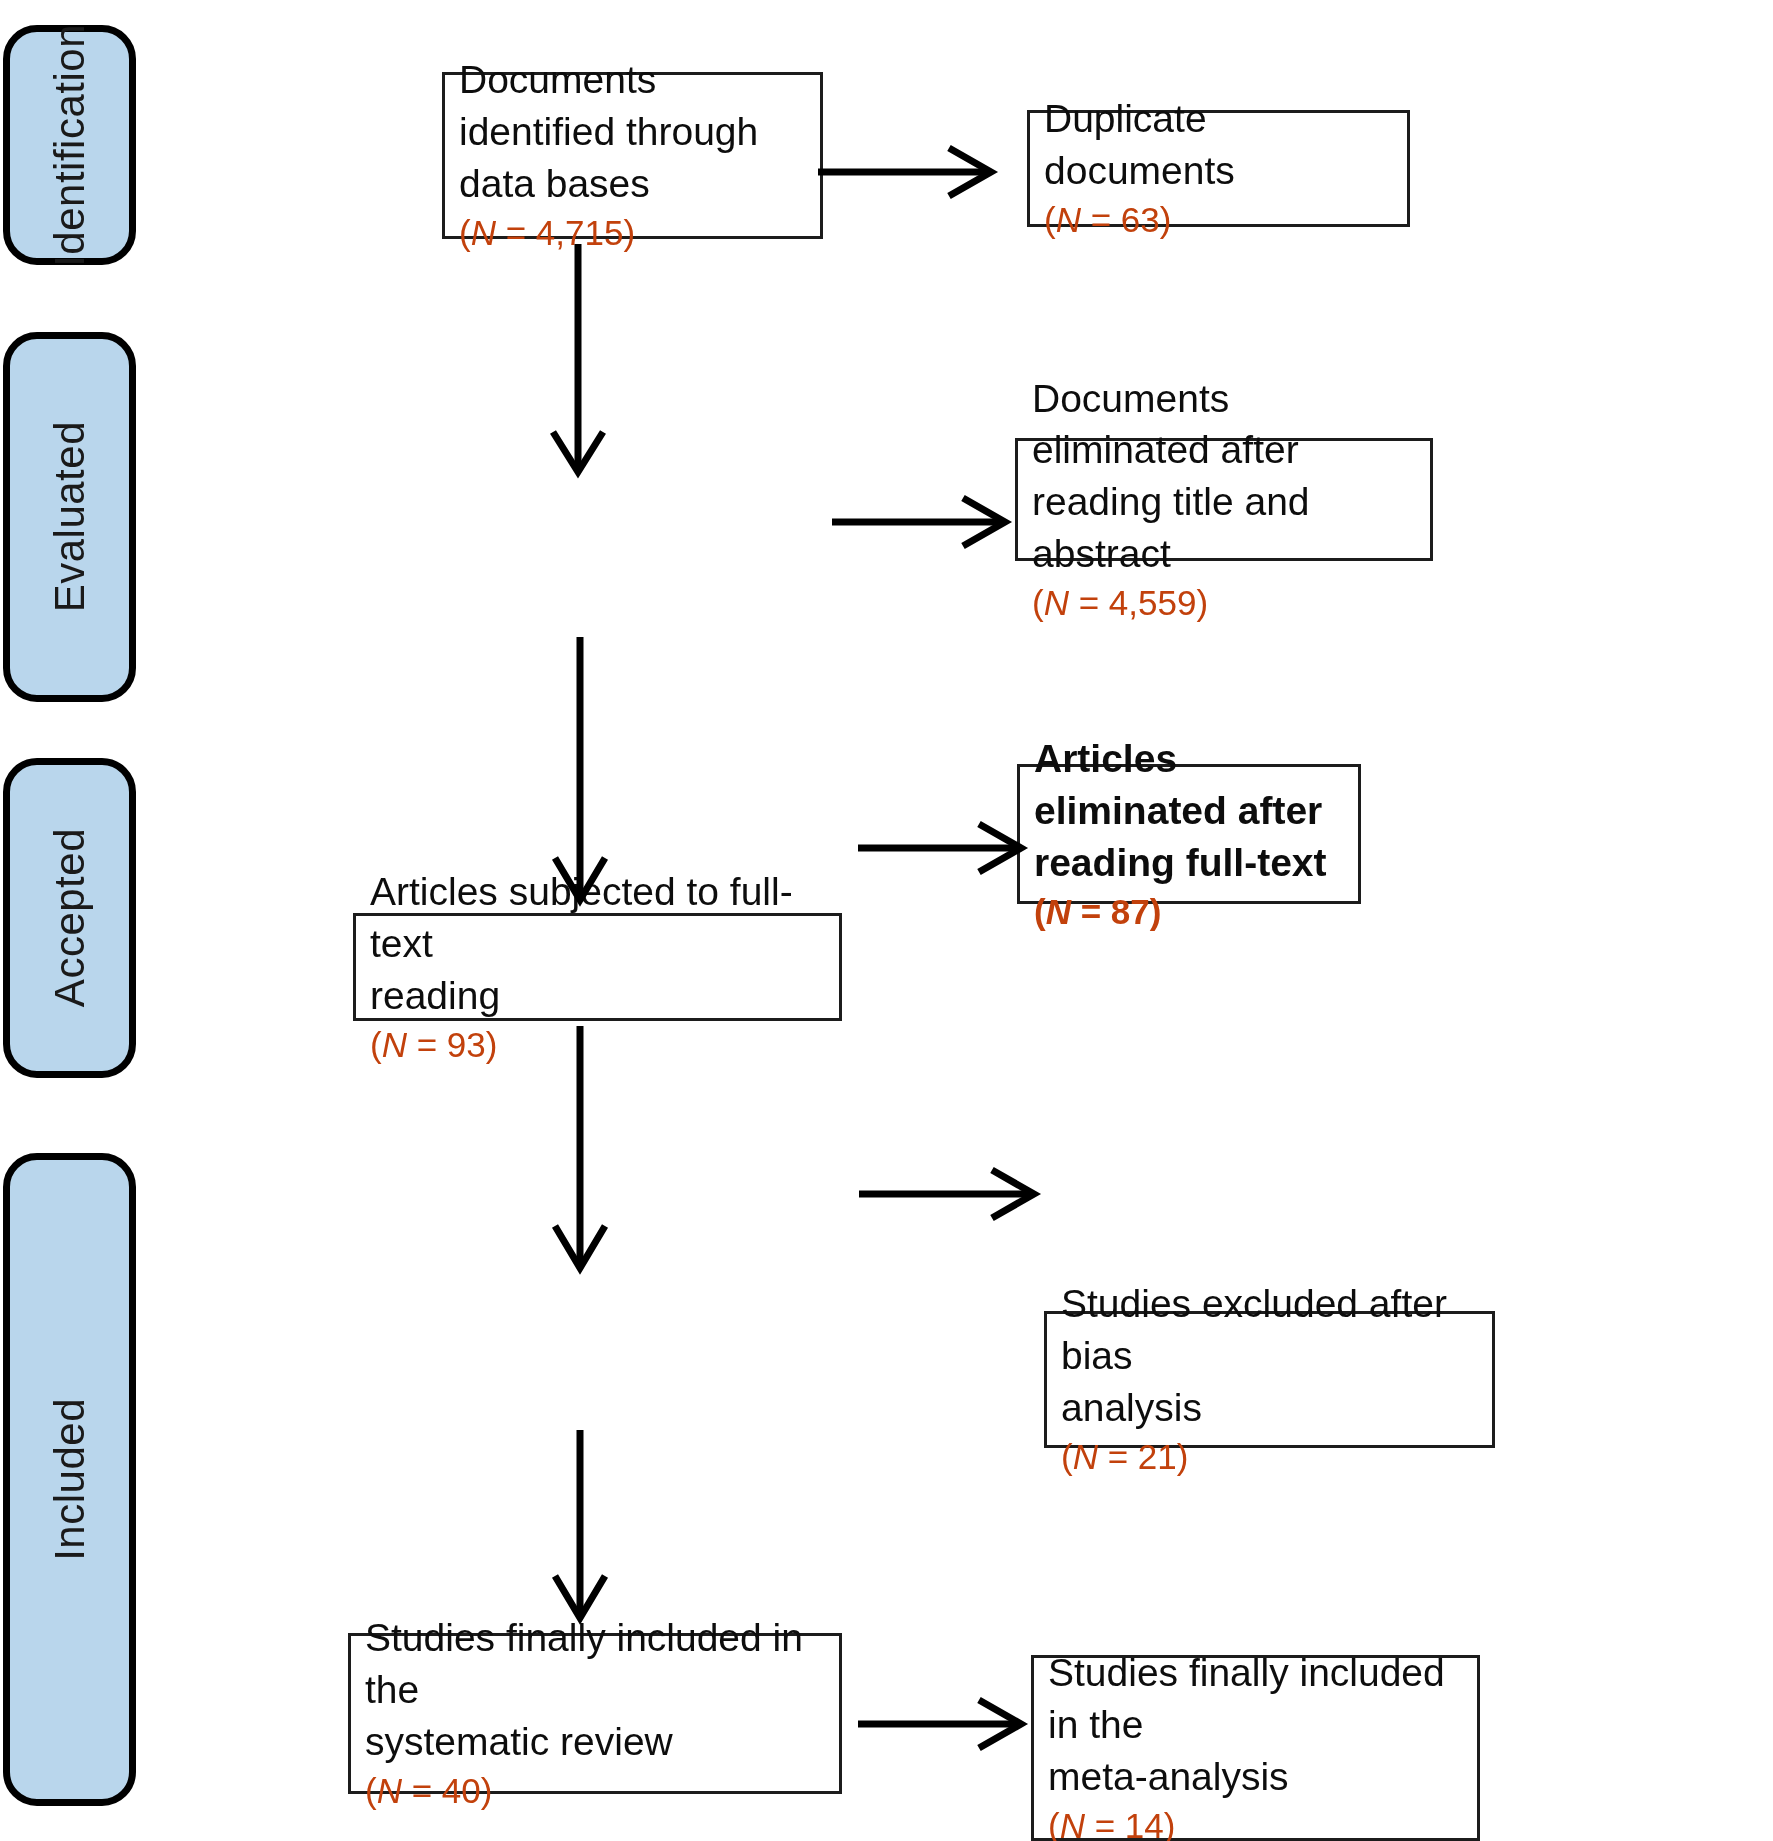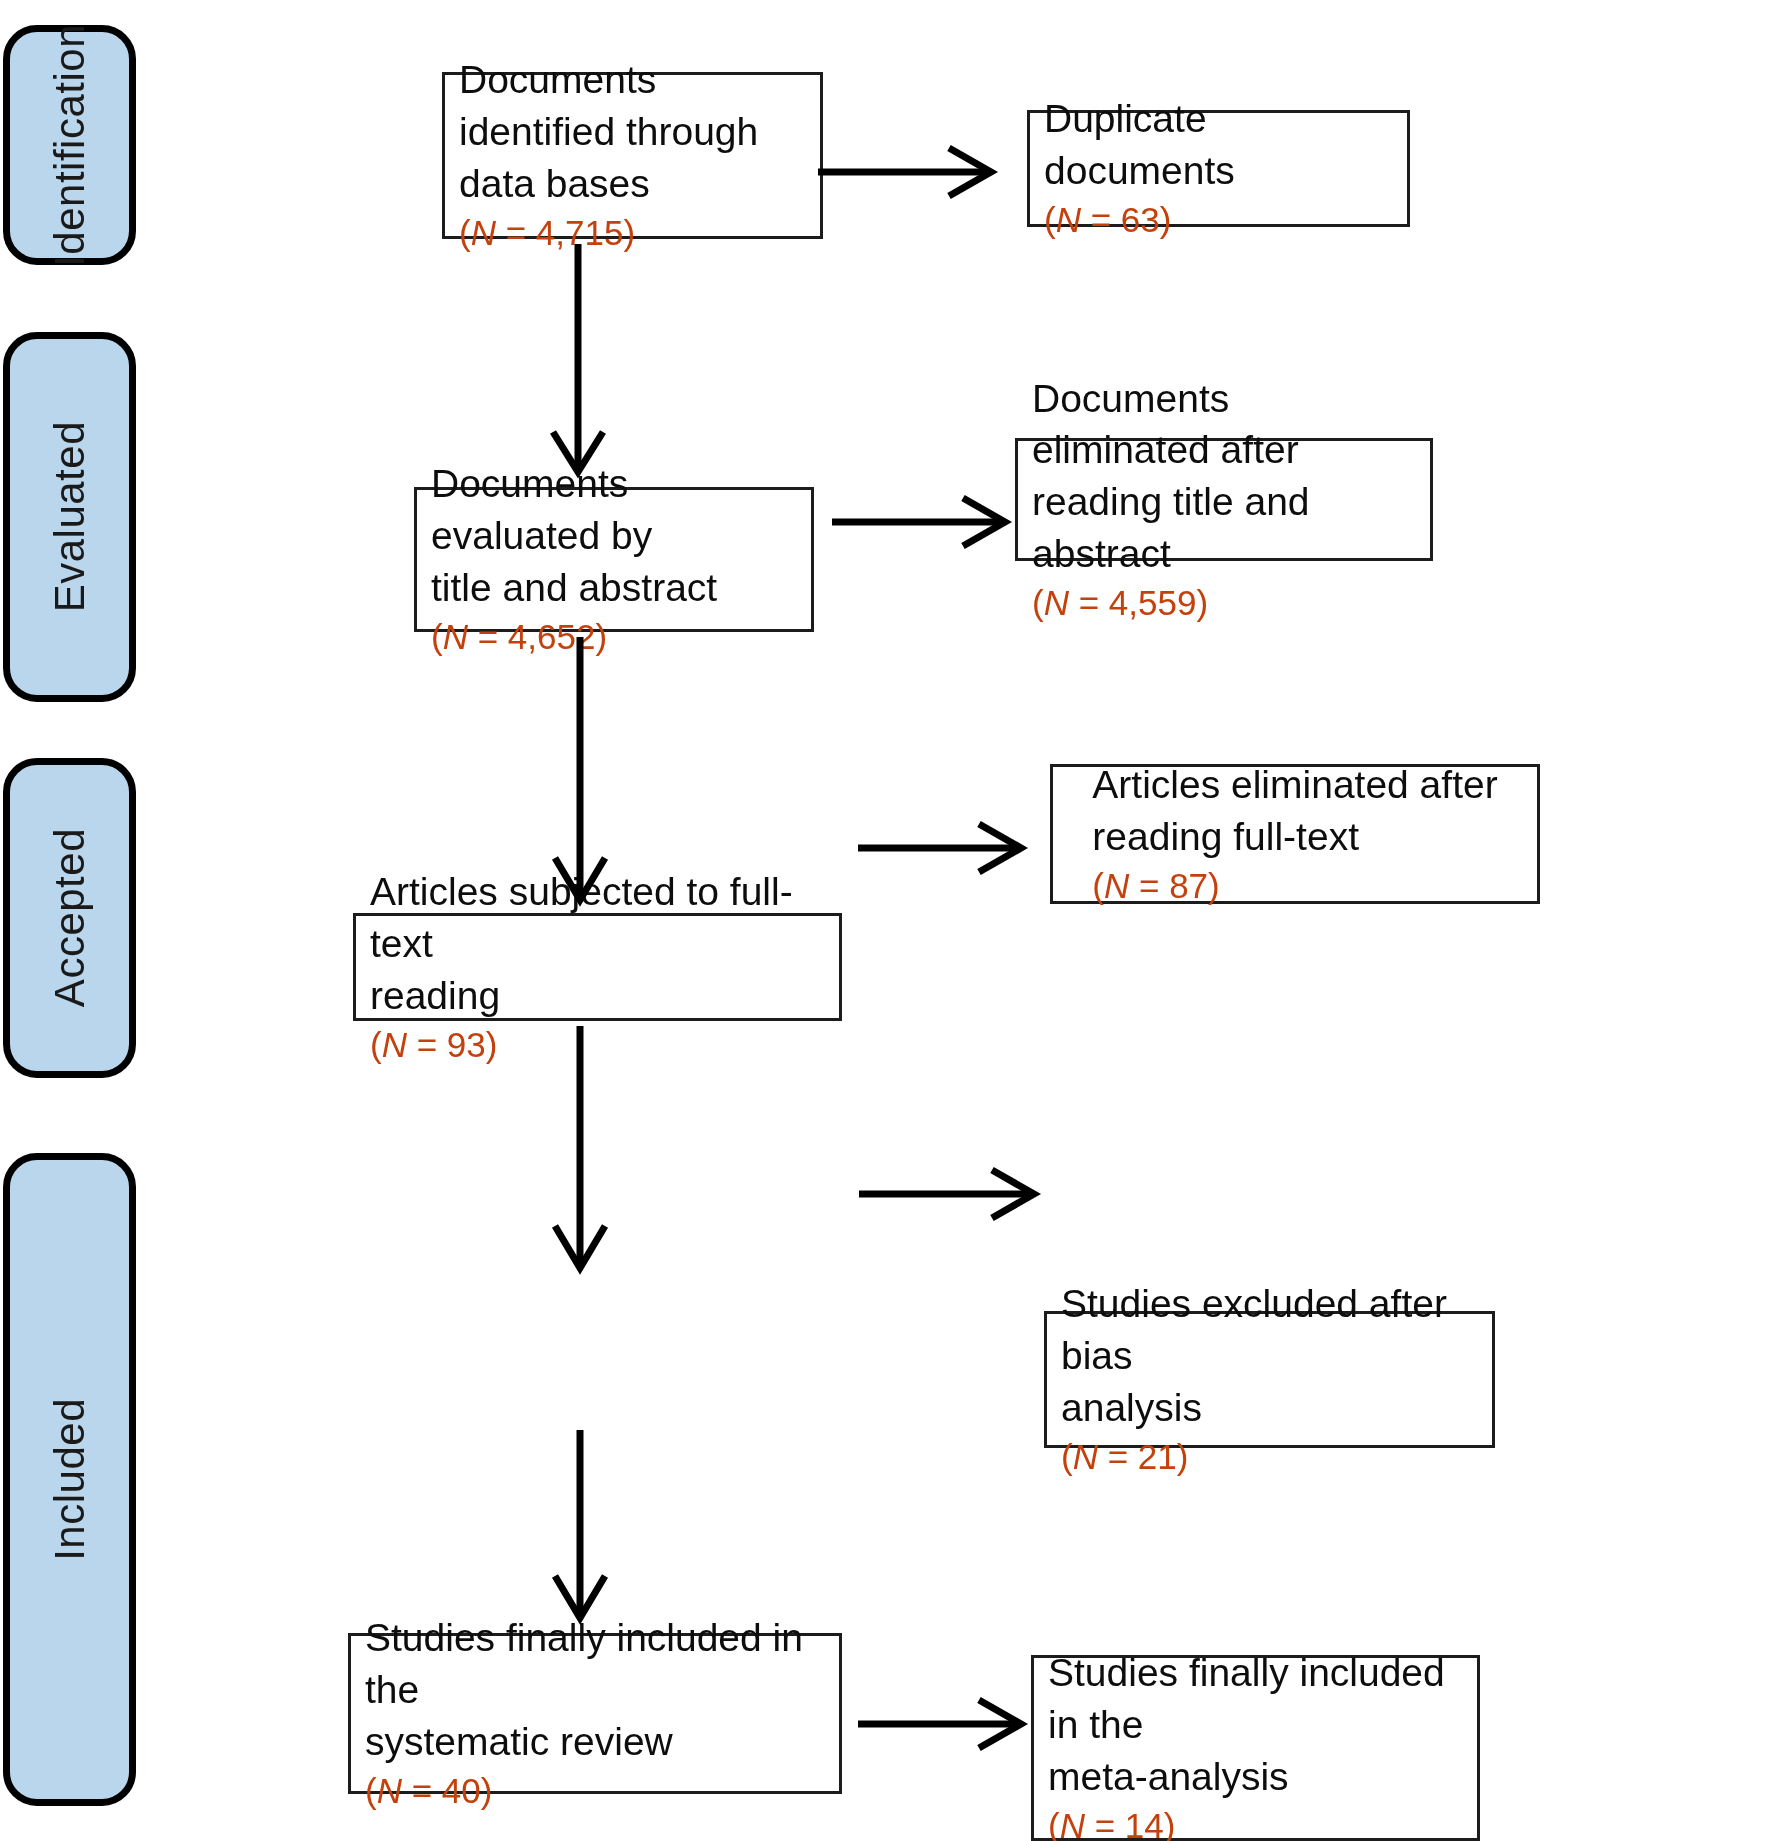--- a/index.html
+++ b/index.html
@@ -103,27 +103,20 @@
   </div>
 
   <div class="flow-box" style="left:418px; top:72px; width:381px; height:167px;margin-left:24px;">
     <span class="box-inner">
       <span class="box-text">Documents identified through
 data bases</span><br>
       <span class="box-count"><span>(</span><span class="n-italic">N</span><span> = 4,715)</span></span>
     </span>
   </div>
 
-  <div class="flow-box" style="left:414px; top:487px; width:400px; height:145px;">
-    <span class="box-inner">
-      <span class="box-text">Documents evaluated by
-title and abstract</span><br>
-      <span class="box-count"><span>(</span><span class="n-italic">N</span><span> = 4,652)</span></span>
-    </span>
-  </div>
 
   <div class="flow-box" style="left:353px; top:913px; width:489px; height:108px;">
     <span class="box-inner">
       <span class="box-text">Articles subjected to full-text
 reading</span><br>
       <span class="box-count"><span>(</span><span class="n-italic">N</span><span> = 93)</span></span>
     </span>
   </div>
 
 
@@ -143,21 +136,21 @@
   </div>
 
   <div class="flow-box" style="left:1015px; top:438px; width:418px; height:123px;">
     <span class="box-inner">
       <span class="box-text">Documents eliminated after
 reading title and abstract</span><br>
       <span class="box-count"><span>(</span><span class="n-italic">N</span><span> = 4,559)</span></span>
     </span>
   </div>
 
-  <div class="flow-box" style="left:1050px; top:764px; width:490px; height:140px;">
+  <div class="flow-box" style="left:1017px; top:764px; width:344px; height:140px;font-weight:bold;">
     <span class="box-inner">
       <span class="box-text">Articles eliminated after
 reading full-text</span><br>
       <span class="box-count"><span>(</span><span class="n-italic">N</span><span> = 87)</span></span>
     </span>
   </div>
 
   <div class="flow-box" style="left:1044px; top:1311px; width:451px; height:137px;">
     <span class="box-inner">
       <span class="box-text">Studies excluded after bias

